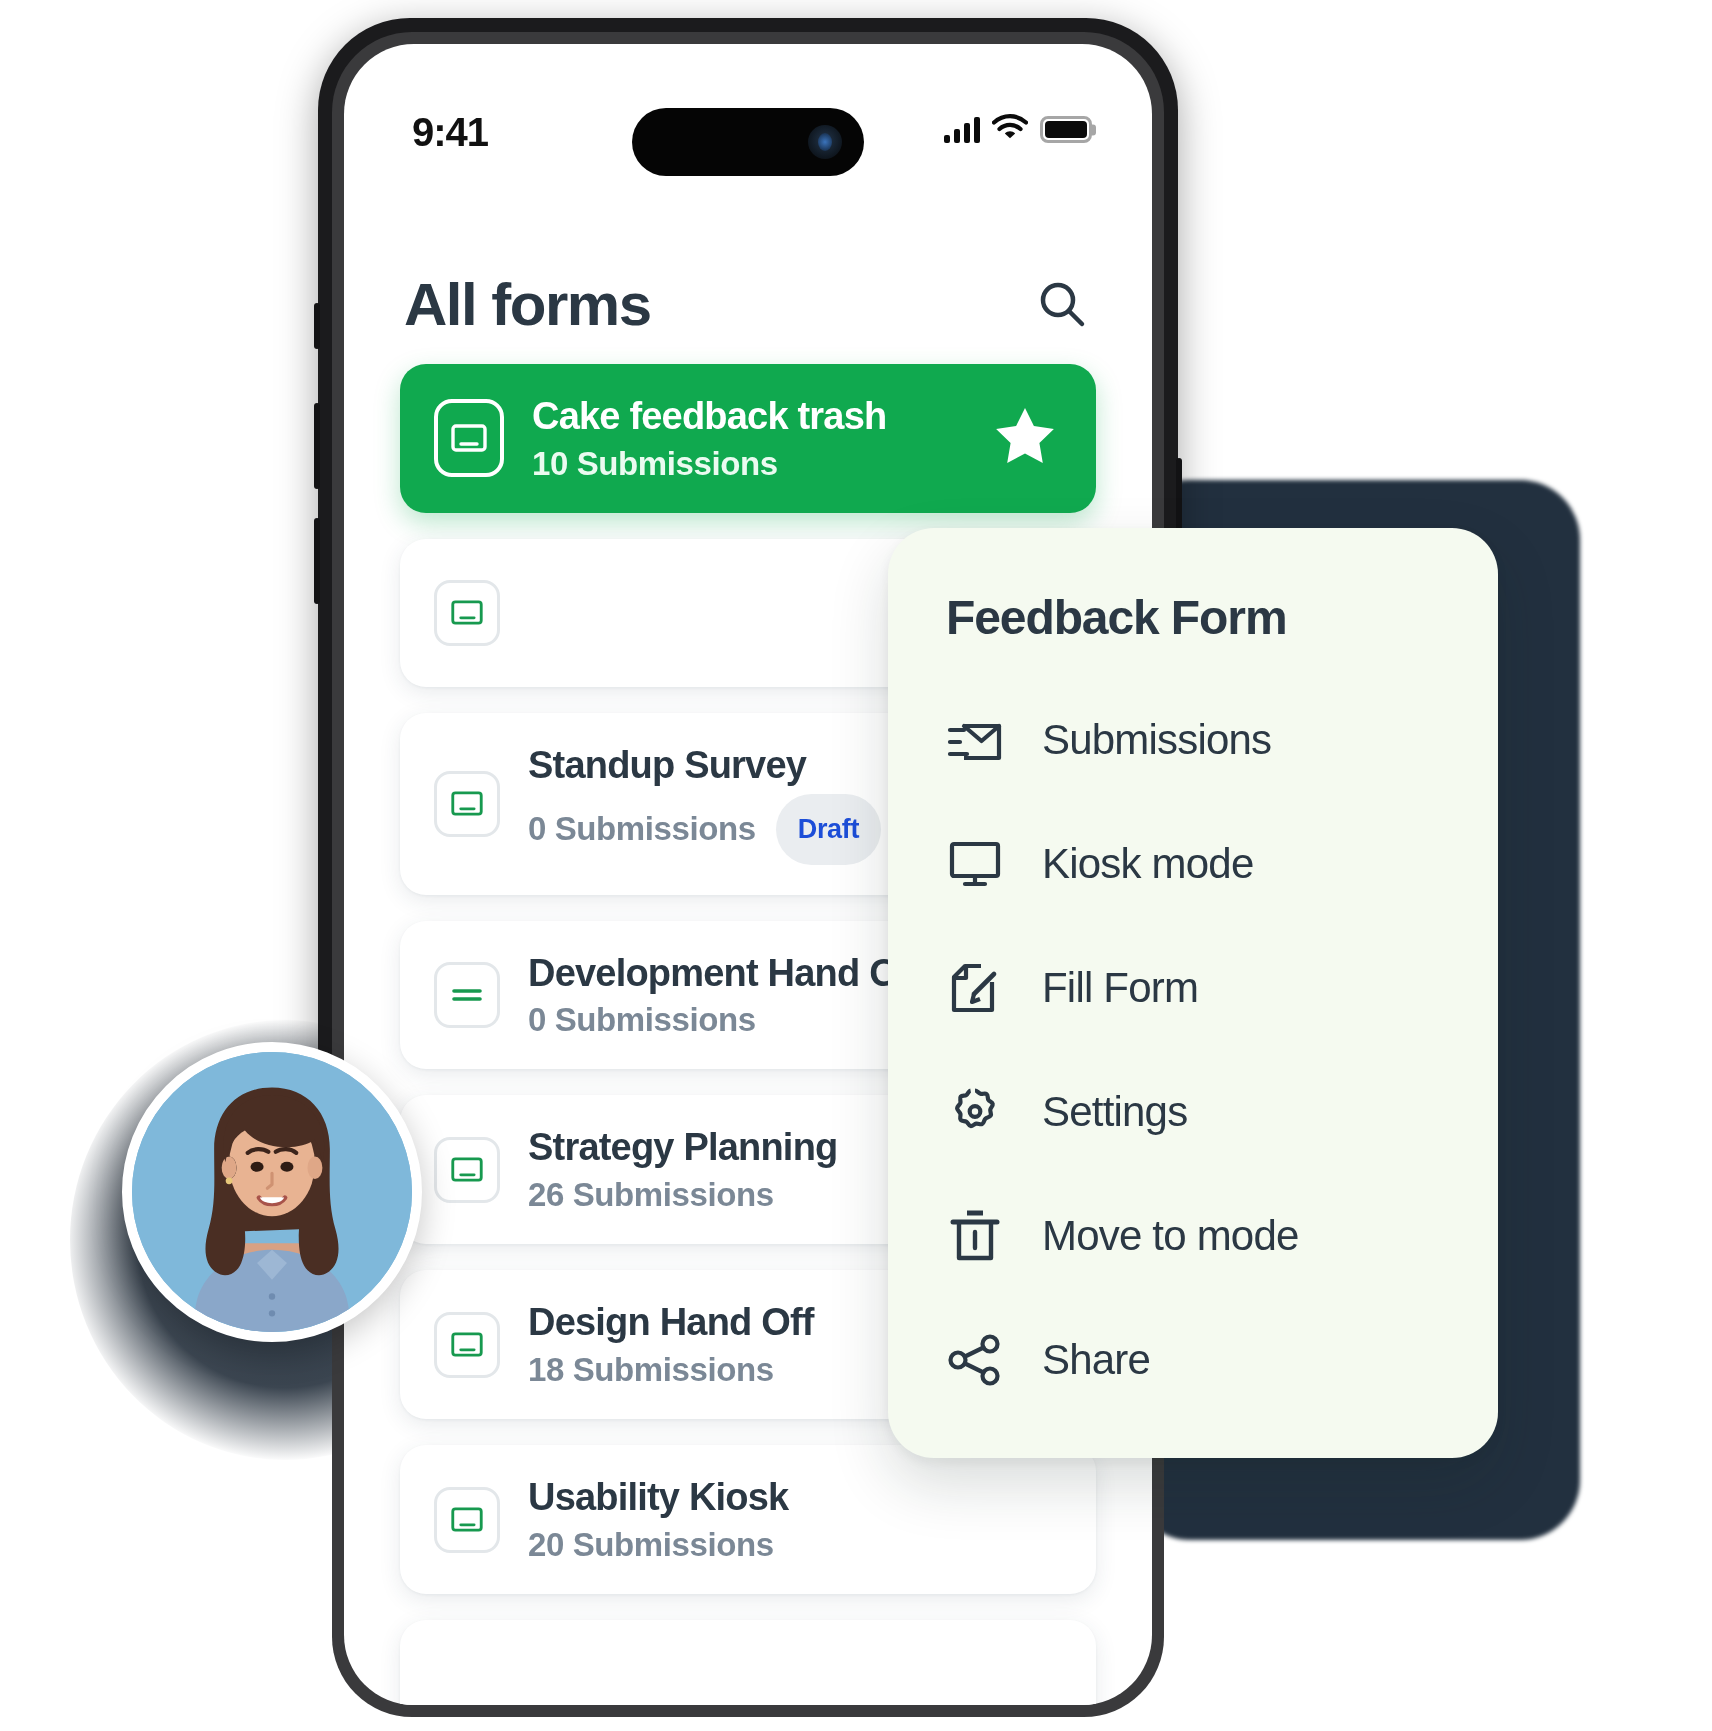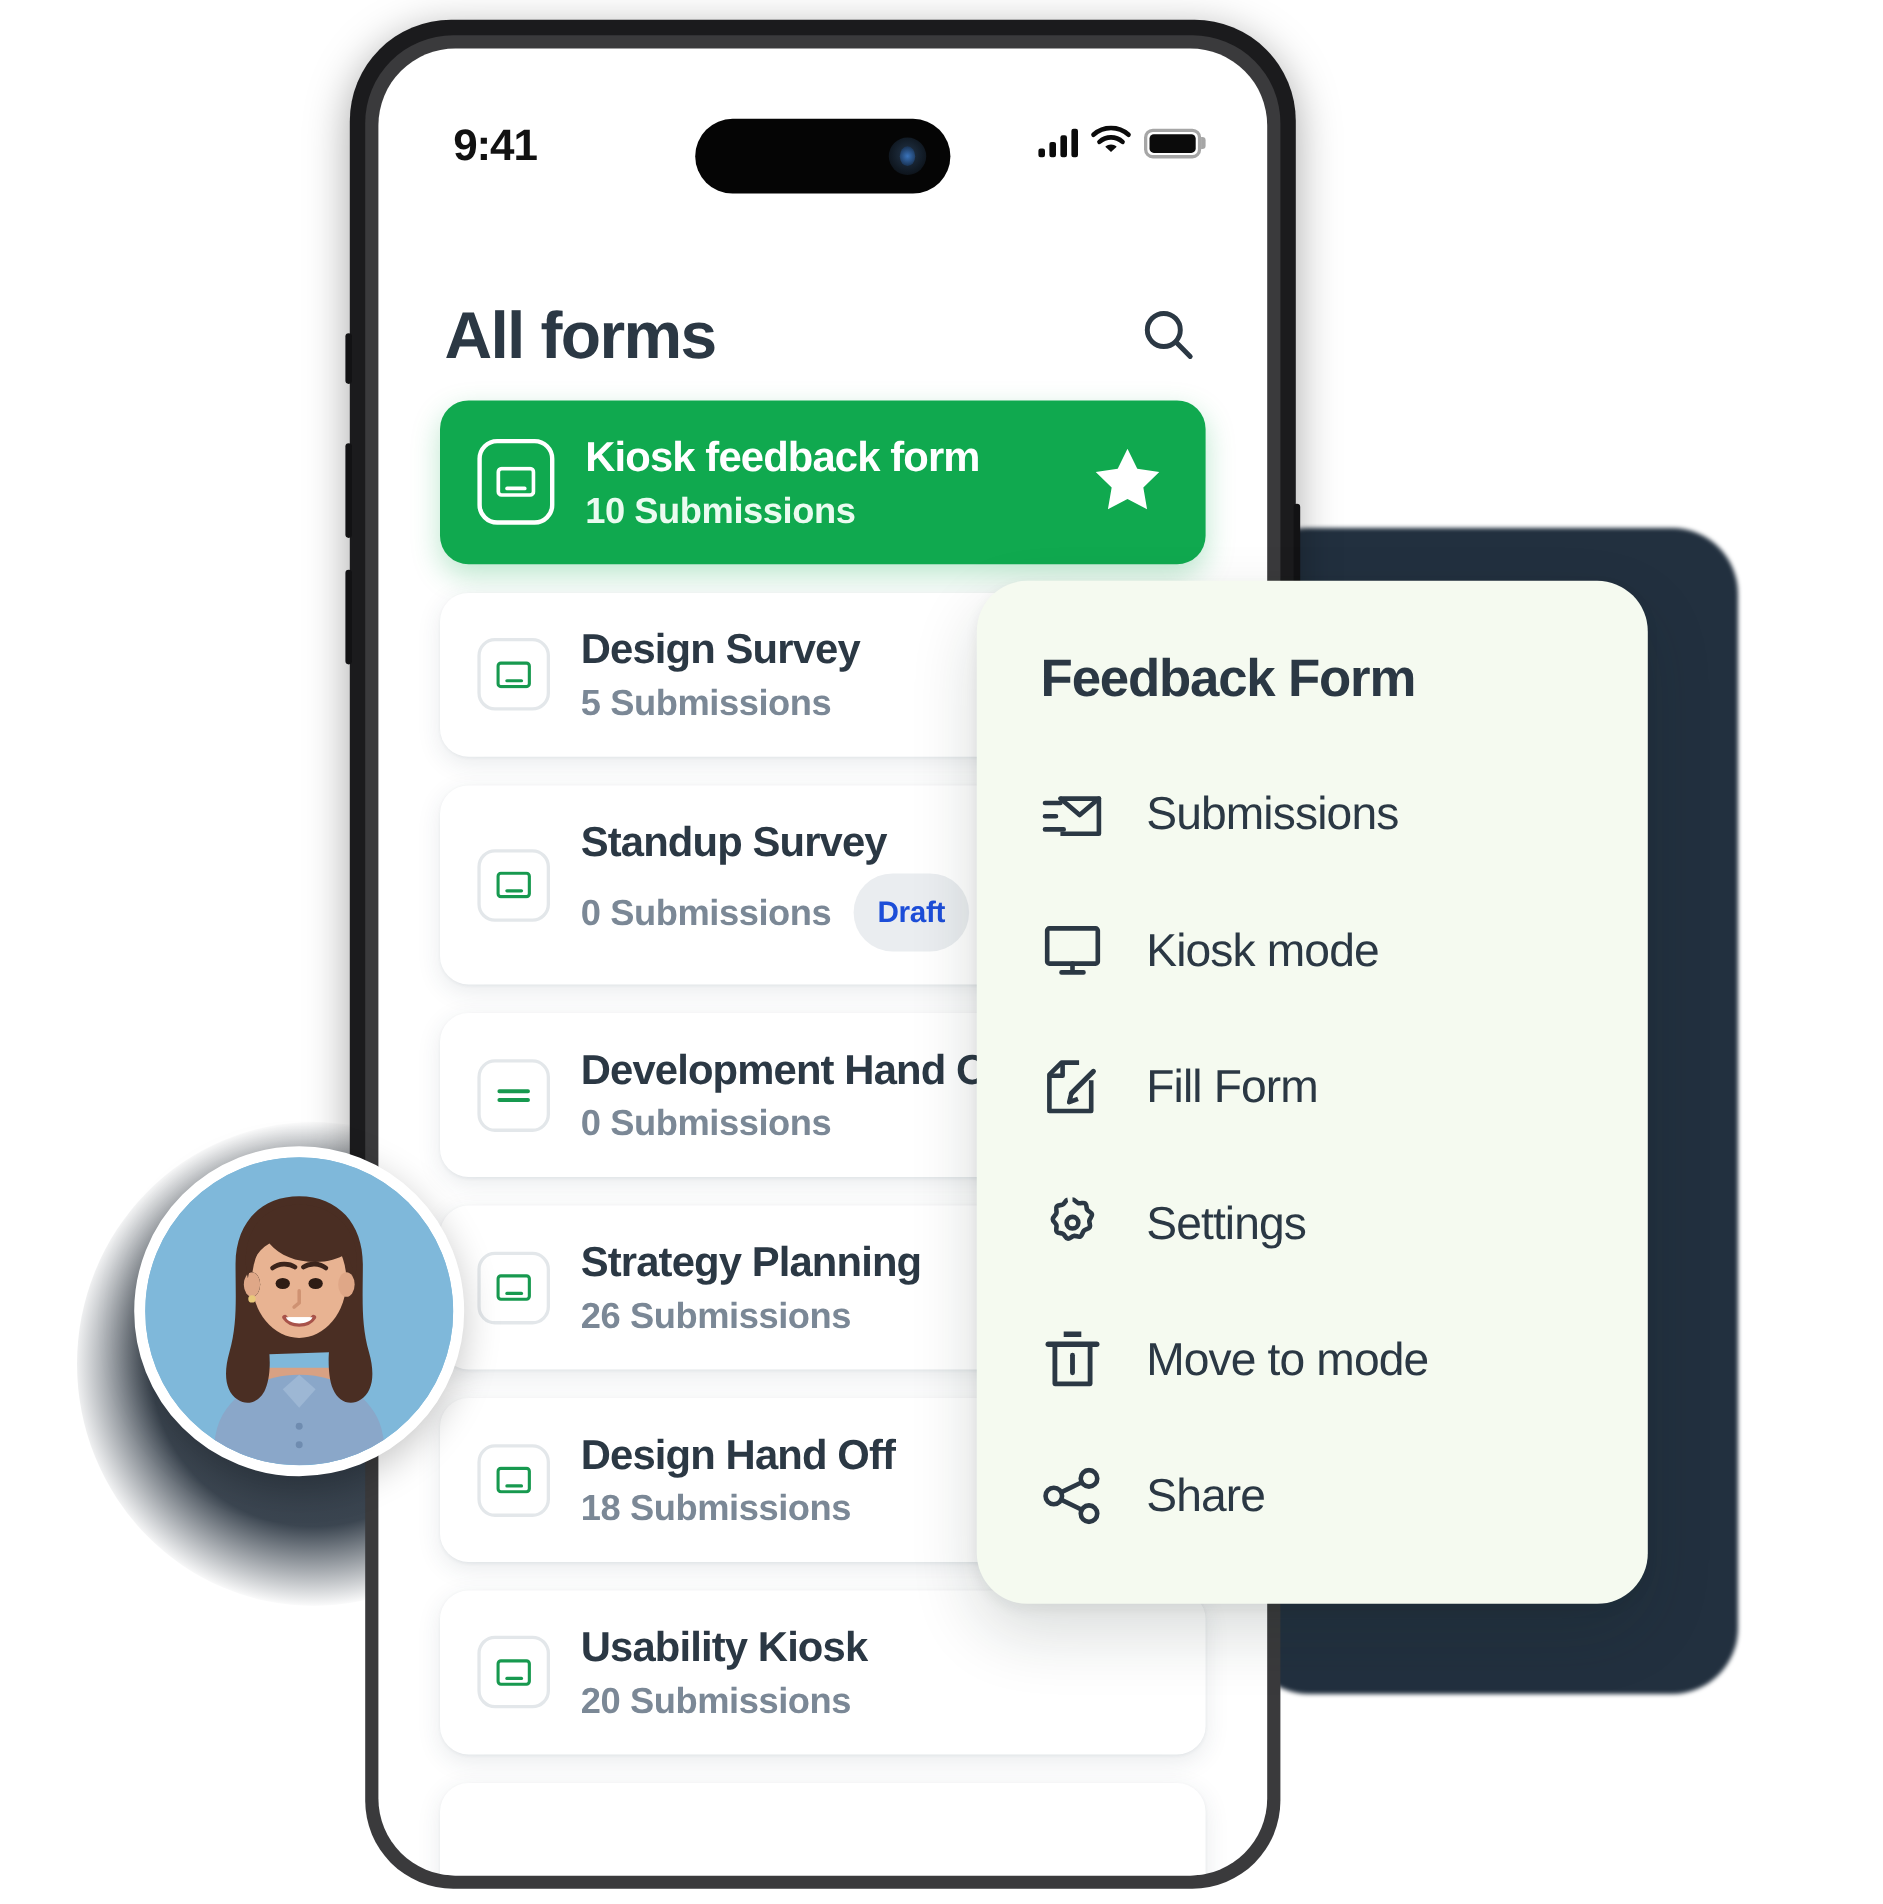--- a/index.html
+++ b/index.html
@@ -245,44 +245,38 @@
         <div class="form-list">
 
           <div class="card featured">
             <div class="card-icon">
               <svg width="36" height="28" viewBox="0 0 36 28" fill="none">
                 <rect x="2" y="2" width="32" height="24" rx="3" stroke="#ffffff" stroke-width="3.4"></rect>
                 <path d="M10 20h16" stroke="#ffffff" stroke-width="3.4" stroke-linecap="round"></path>
               </svg>
             </div>
             <div class="card-text">
-              <div class="card-title">Kiosk feedback form</div>
+              <div class="card-title">Cake feedback trash</div>
               <div class="card-sub-row">
                 <div class="card-sub">10 Submissions</div>
               </div>
             </div>
             <div class="star-wrap">
               <svg width="62" height="60" viewBox="0 0 62 60" fill="none">
                 <path d="M31 2l8.9 18.1 20 2.9-14.5 14.1 3.4 19.9L31 47.6 13.2 57l3.4-19.9L2.1 23l20-2.9L31 2z" fill="#ffffff"></path>
               </svg>
             </div>
           </div>
 
           <div class="card">
             <div class="card-icon">
               <svg width="32" height="25" viewBox="0 0 36 28" fill="none">
                 <rect x="2" y="2" width="32" height="24" rx="3" stroke="#17994f" stroke-width="3.2"></rect>
                 <path d="M11 20h15" stroke="#17994f" stroke-width="3.2" stroke-linecap="round"></path>
               </svg>
-            </div>
-            <div class="card-text">
-              <div class="card-title">Design Survey</div>
-              <div class="card-sub-row">
-                <div class="card-sub">5 Submissions</div>
-              </div>
             </div>
           </div>
 
           <div class="card">
             <div class="card-icon">
               <svg width="32" height="25" viewBox="0 0 36 28" fill="none">
                 <rect x="2" y="2" width="32" height="24" rx="3" stroke="#17994f" stroke-width="3.2"></rect>
                 <path d="M11 20h15" stroke="#17994f" stroke-width="3.2" stroke-linecap="round"></path>
               </svg>
             </div>

